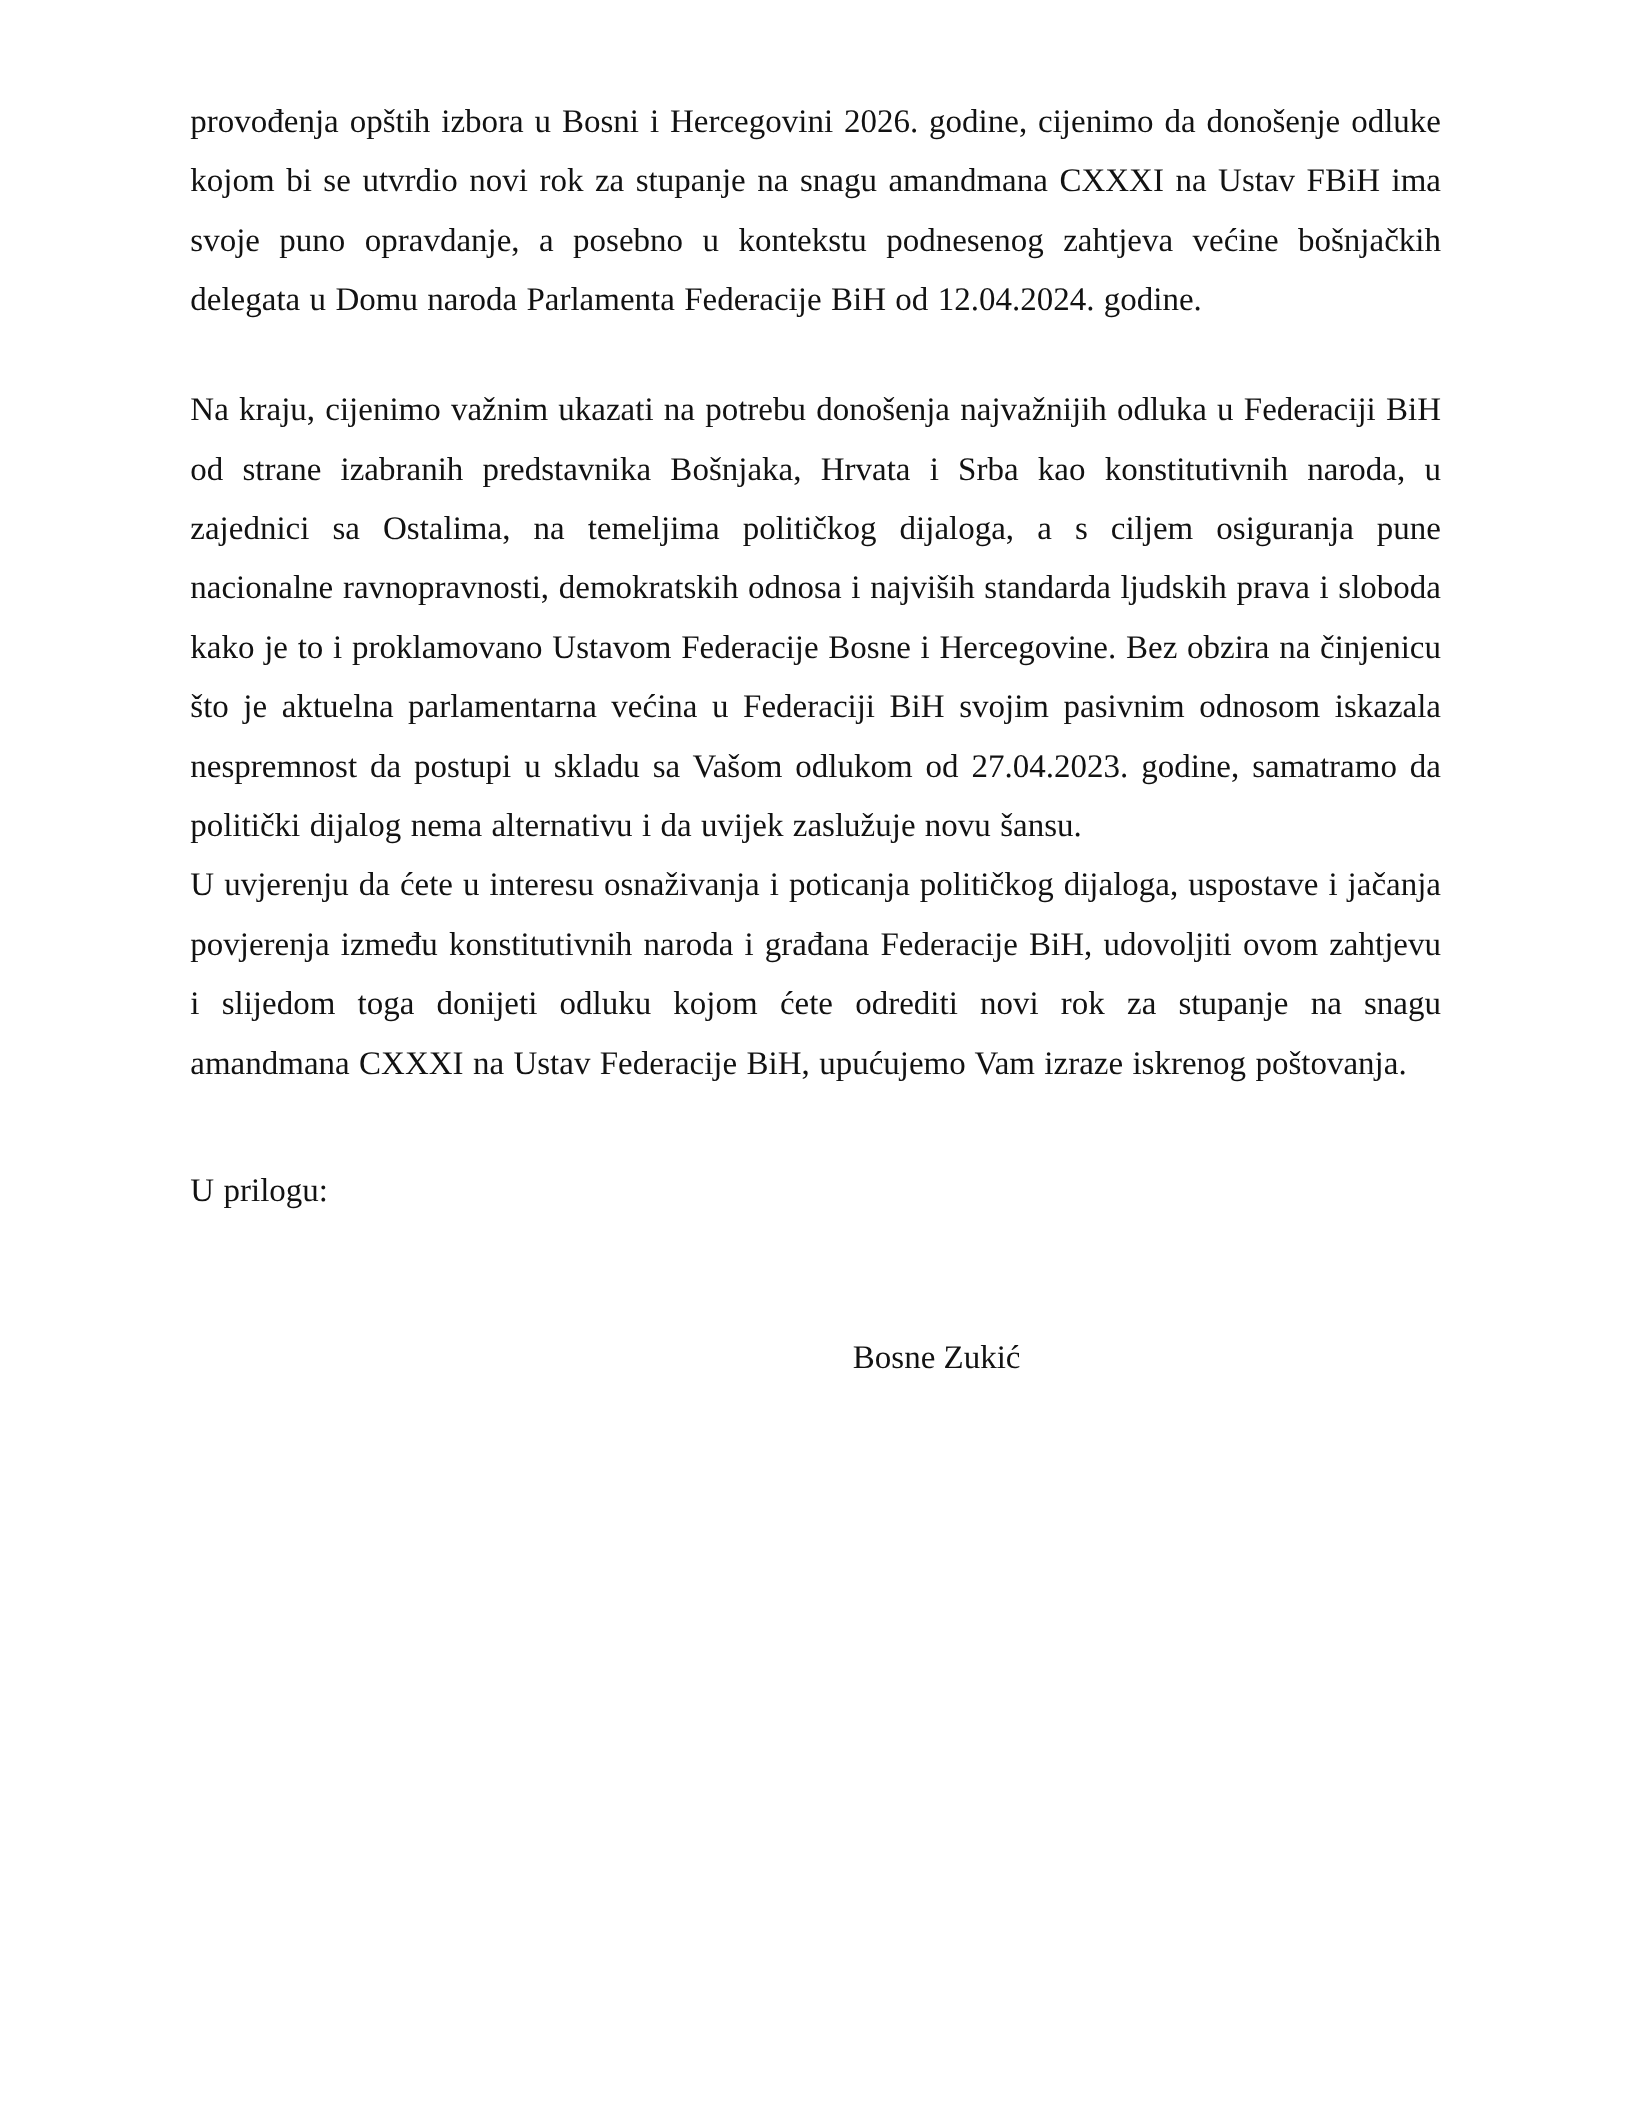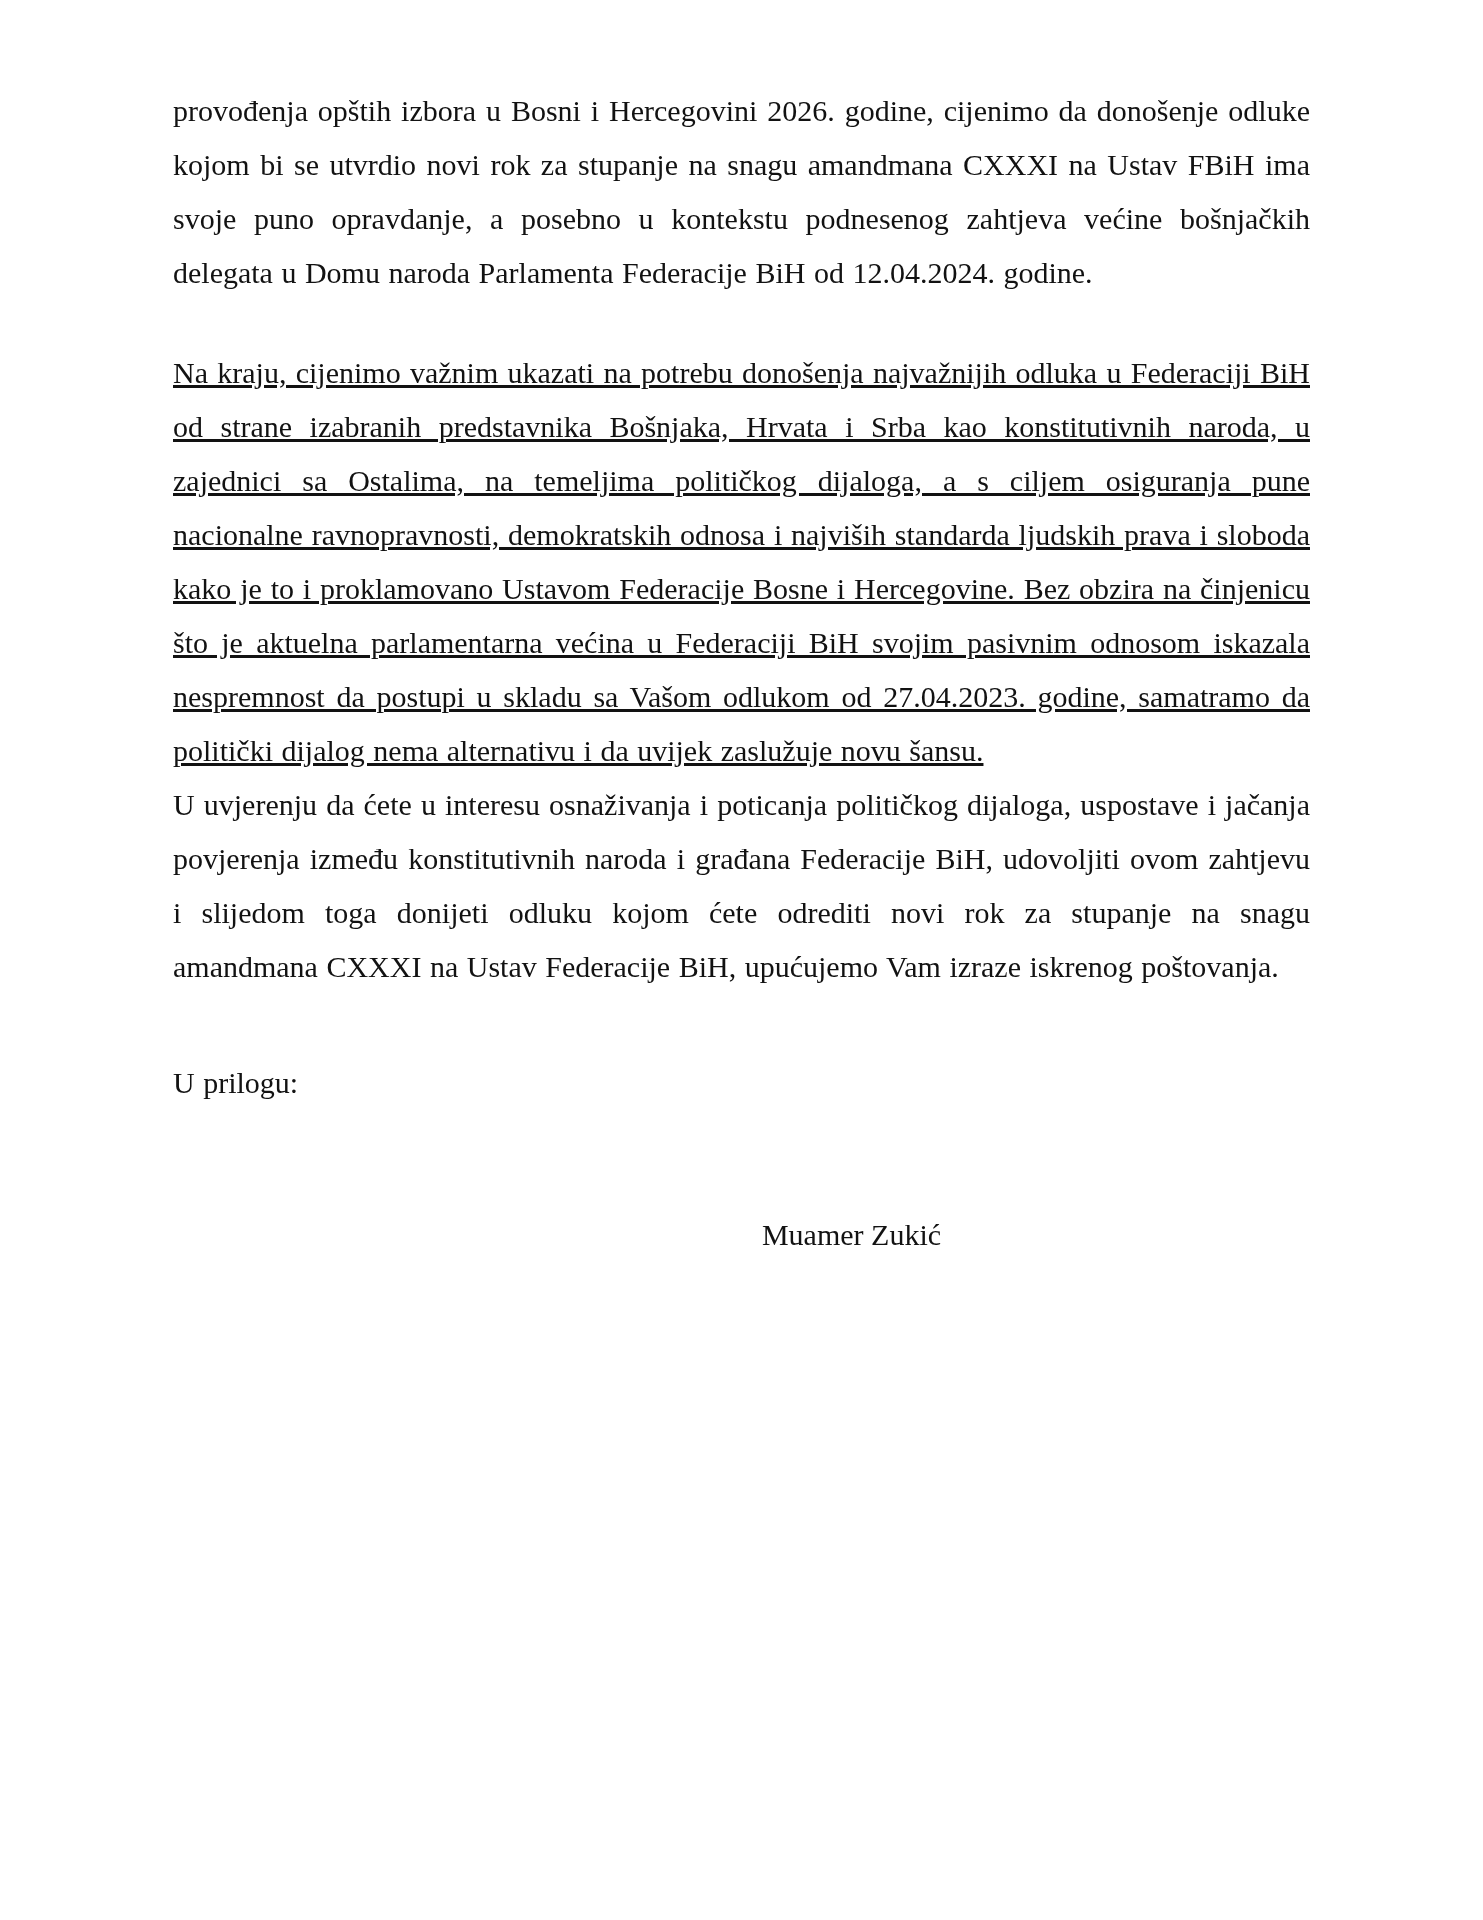--- a/index.html
+++ b/index.html
@@ -20,21 +20,20 @@
     color: #121212;
     overflow: hidden;
   }
   .para {
     margin: 0;
     text-align: justify;
     word-spacing: 1px;
   }
   .para.gap-before {
     margin-top: 46px;
-    text-decoration: underline;
   }
   .attachment-heading {
     margin-top: 62px;
     text-align: left;
   }
   .attachment-body {
     margin: 0;
     text-align: justify;
     text-indent: 85px;
     word-spacing: 2px;
@@ -60,16 +59,16 @@
   <p class="para">provođenja opštih izbora u Bosni i Hercegovini 2026. godine, cijenimo da donošenje odluke kojom bi se utvrdio novi rok za stupanje na snagu amandmana CXXXI na Ustav FBiH ima svoje puno opravdanje, a posebno u kontekstu podnesenog zahtjeva većine bošnjačkih delegata u Domu naroda Parlamenta Federacije BiH od 12.04.2024. godine.</p>
 
   <p class="para gap-before">Na kraju, cijenimo važnim ukazati na potrebu donošenja najvažnijih odluka u Federaciji BiH od strane izabranih predstavnika Bošnjaka, Hrvata i Srba kao konstitutivnih naroda, u zajednici sa Ostalima, na temeljima političkog dijaloga, a s ciljem osiguranja pune nacionalne ravnopravnosti, demokratskih odnosa i najviših standarda ljudskih prava i sloboda kako je to i proklamovano Ustavom Federacije Bosne i Hercegovine. Bez obzira na činjenicu što je aktuelna parlamentarna većina u Federaciji BiH svojim pasivnim odnosom iskazala nespremnost da postupi u skladu sa Vašom odlukom od 27.04.2023. godine, samatramo da politički dijalog nema alternativu i da uvijek zaslužuje novu šansu.</p>
 
   <p class="para">U uvjerenju da ćete u interesu osnaživanja i poticanja političkog dijaloga, uspostave i jačanja povjerenja između konstitutivnih naroda i građana Federacije BiH, udovoljiti ovom zahtjevu i slijedom toga donijeti odluku kojom ćete odrediti novi rok za stupanje na snagu amandmana CXXXI na Ustav Federacije BiH, upućujemo Vam izraze iskrenog poštovanja.</p>
 
   <p class="para attachment-heading">U prilogu:</p>
 
 
   <div class="signature-block">
-    <p class="signature-name">Muamer Zukić</p>
+    <p class="signature-name">Bosne Zukić</p>
   </div>
 
 </div>
 
 </body></html>

